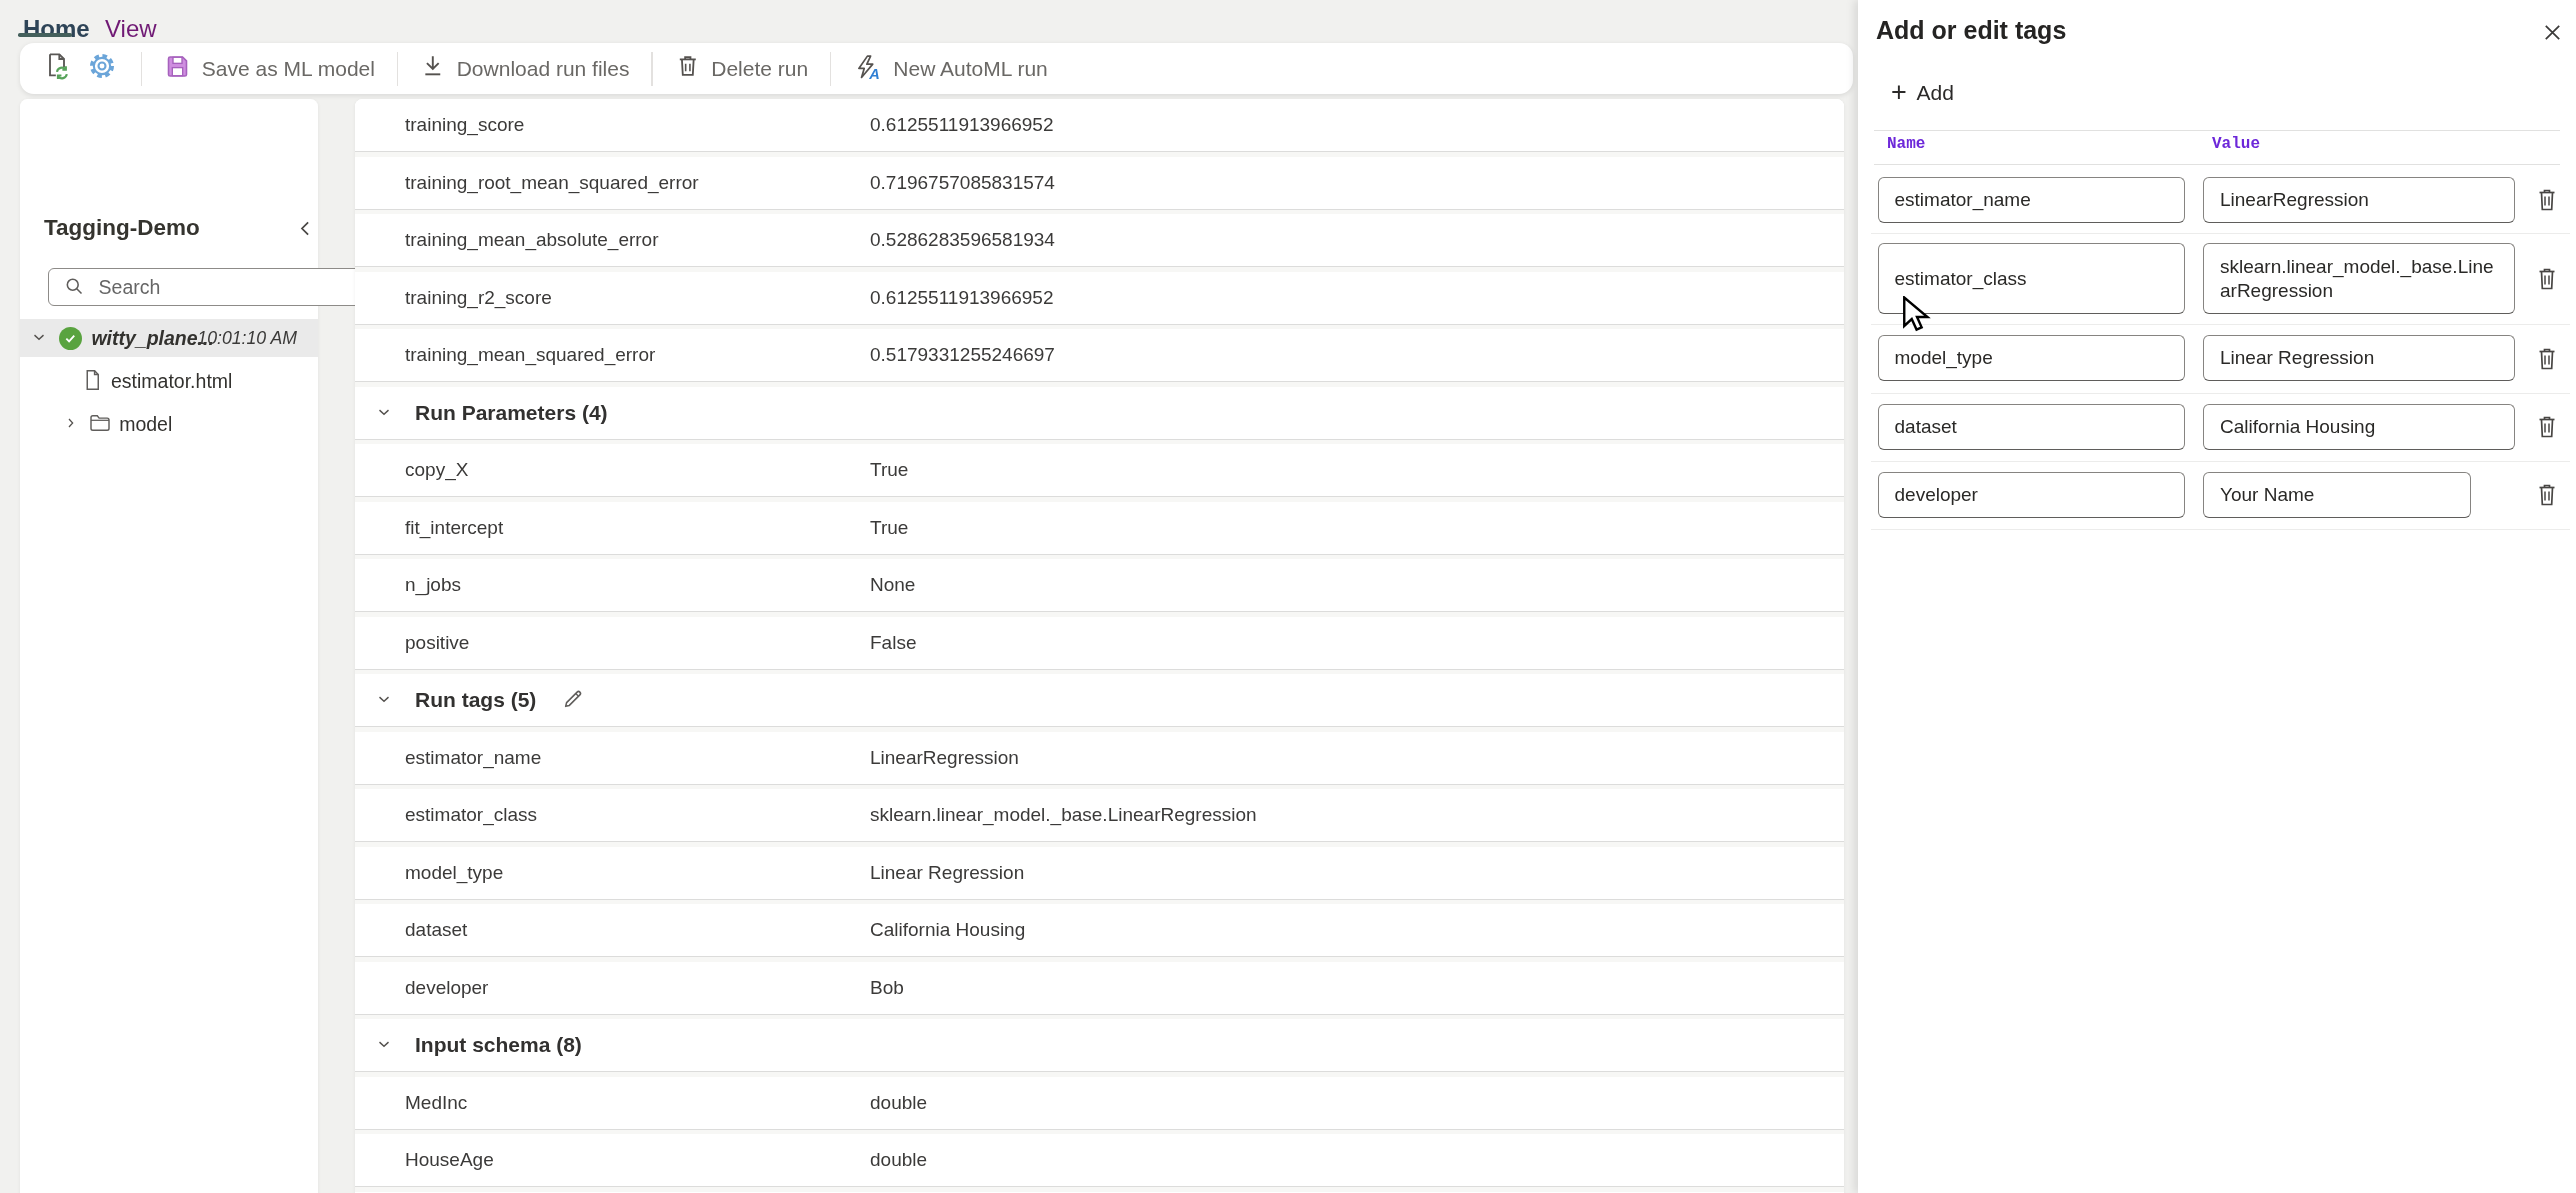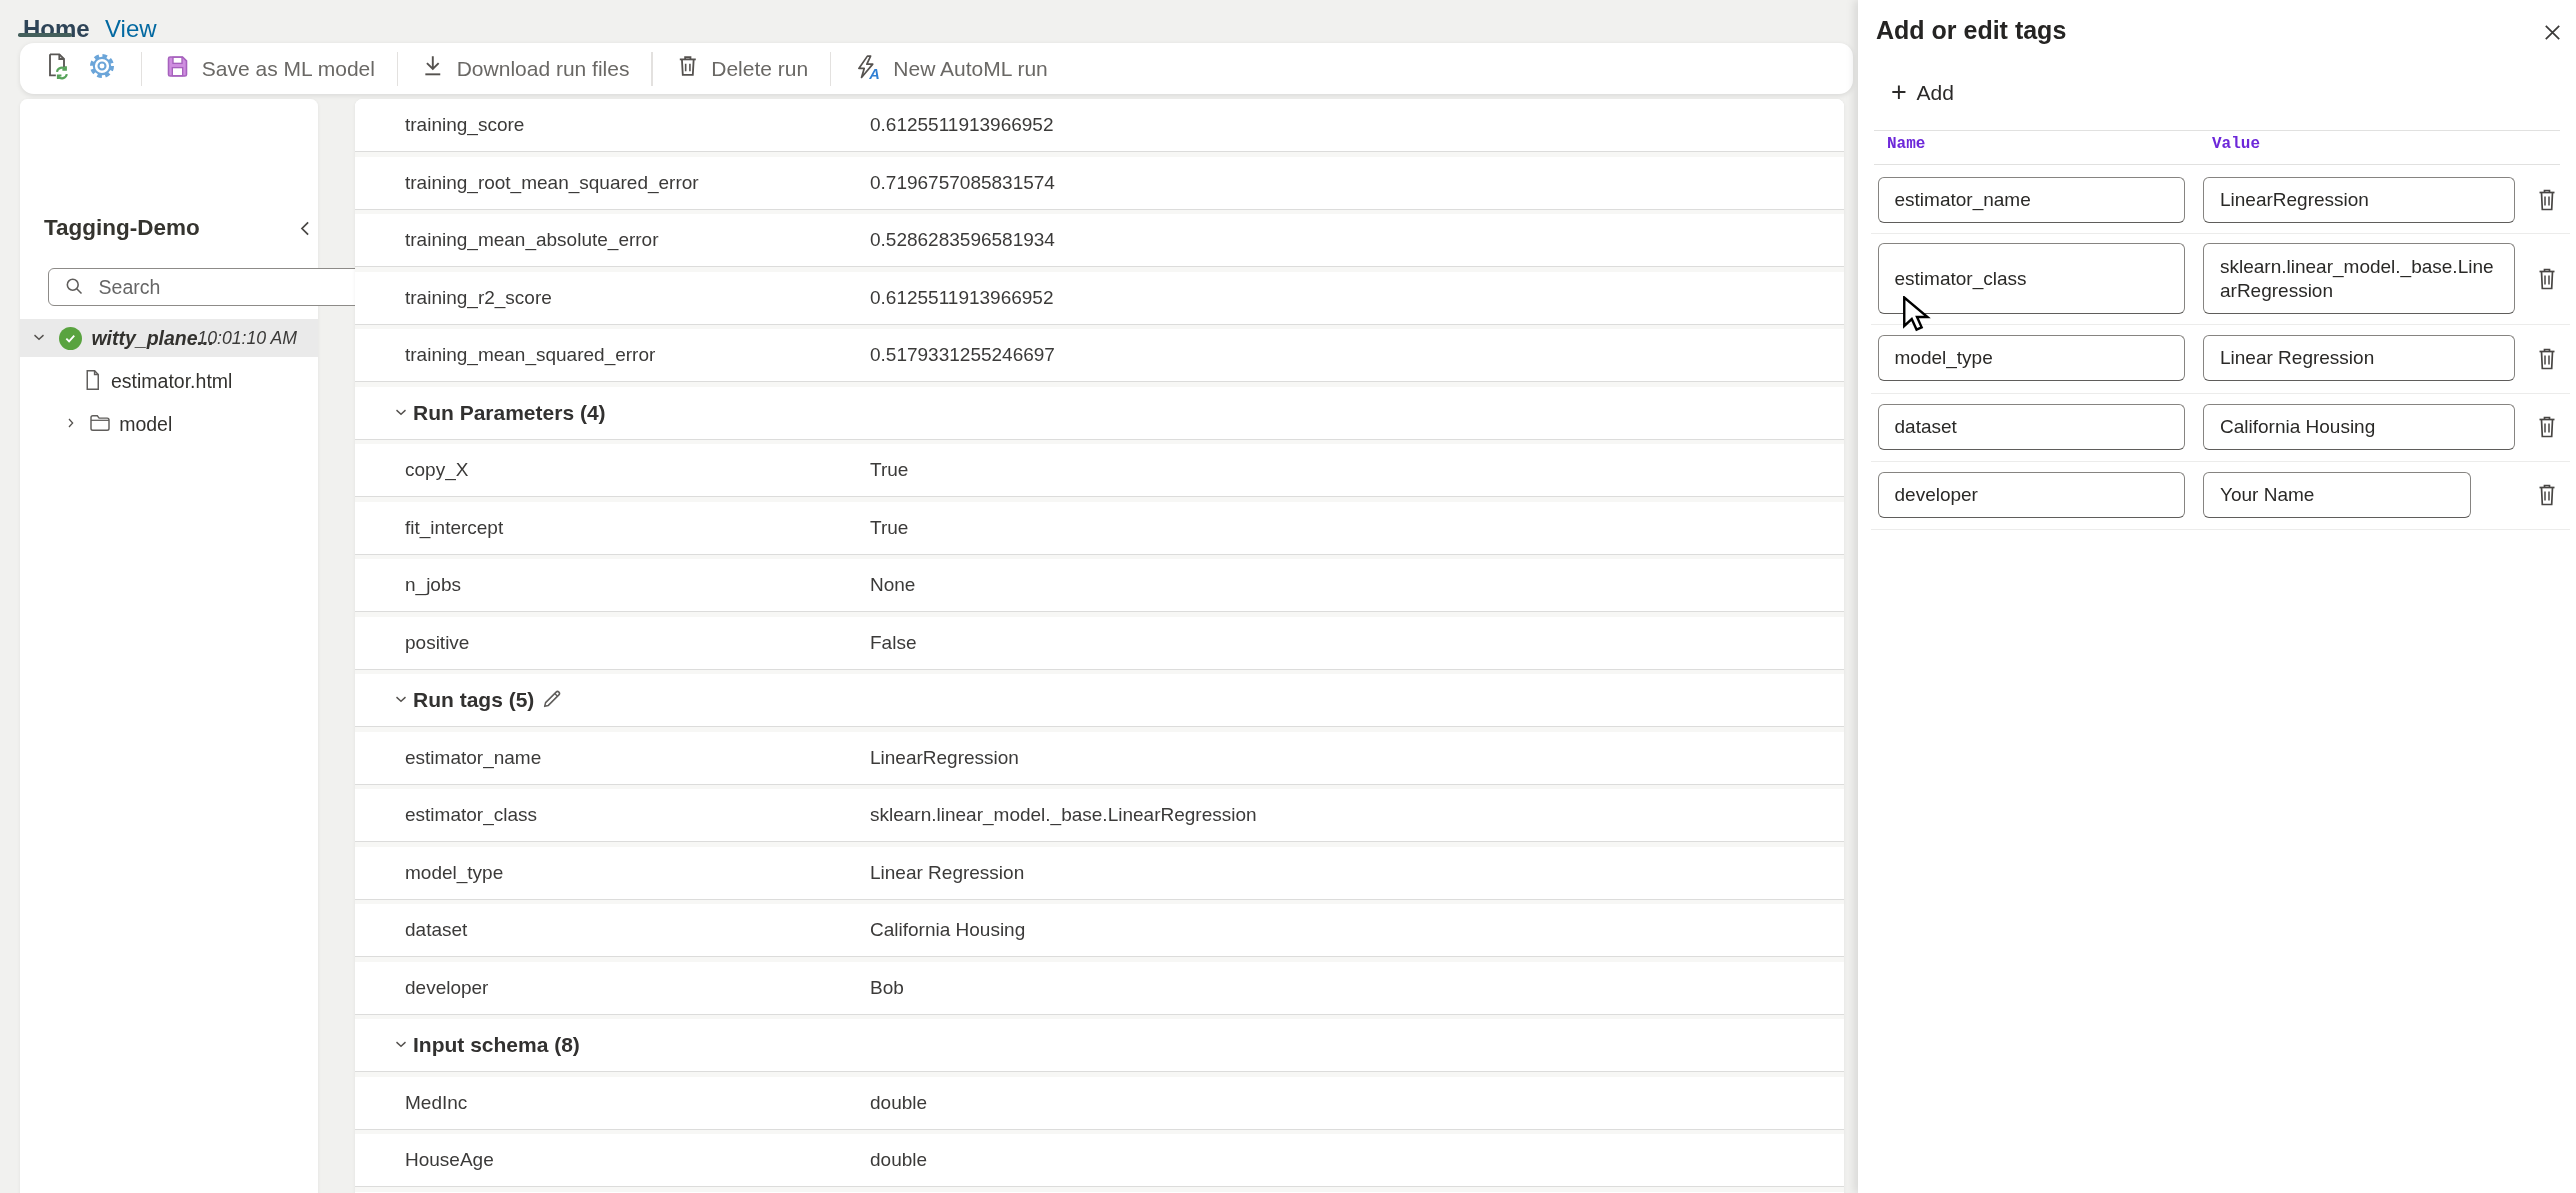--- a/index.html
+++ b/index.html
@@ -1,21 +1,21 @@
 <!DOCTYPE html>
 <html style="font-size:9.7px"><head>
 <meta charset="utf-8">
 <style>
   html,body{margin:0;padding:0;}
   body{width:2576px;height:1193px;font-family:"Liberation Sans",sans-serif;}
   .stage{position:relative;width:2576px;height:1193px;background:#f1f1ef;overflow:hidden;}
 
   
   .tabstrip{position:absolute;left:0;top:0;width:2085px;height:41px;}
-  .tab{position:absolute;top:14.6px;font-size:24px;color:#0369a1;cursor:default;}
+  .tab{position:absolute;top:14.6px;font-size:24px;color:#701a75;cursor:default;}
   .tab-home{left:23px;font-weight:700;color:#2e4457;}
   .tab-view{left:105px;}
   .tab-underline{position:absolute;left:18px;top:33px;width:54px;height:3.7px;background:#44605c;border-radius:1.8px;}
 
   
   .toolbar{position:absolute;left:20px;top:43px;width:1833px;height:51px;background:#fff;border-radius:14px;
            box-shadow:0 1.8px 4.9px rgba(0,0,0,.09);display:flex;align-items:center;padding:0;}
   .tool-btn{display:flex;align-items:center;gap:11px;font-size:21px;color:#6a6865;padding:0 6px;white-space:nowrap;}
   .tool-div{width:1.2px;height:34px;background:#e3e1df;margin:0 16px;}
   .icon-only{padding:0 8.5px;}
@@ -37,21 +37,21 @@
   .tree-sel{background:#eaeaea;}
   .tree-label{font-size:19.5px;color:#33322f;}
   .tree-time{position:absolute;right:21px;font-size:17.7px;color:#3b3a39;}
   .checkcircle{width:23px;height:23px;border-radius:50%;background:#59a33f;display:flex;align-items:center;justify-content:center;}
 
   
   .mrow{height:52px;display:flex;align-items:center;position:relative;background:#fff;}
   .rname{margin-left:50px;font-size:19px;color:#3b3a39;}
   .rval{position:absolute;left:515px;font-size:19px;color:#3b3a39;}
   .msep{height:5.5px;background:#f7f7f5;border-top:1.2px solid #dcdcdb;box-sizing:border-box;}
-  .mheader{gap:3px;padding-left:37px;}
+  .mheader{gap:22px;padding-left:20px;}
   .mheader .htext{font-size:21px;font-weight:700;color:#323130;}
   .hpencil{margin-left:3.7px;}
 
   
   .panel{position:absolute;left:1858px;top:0;width:718px;height:1193px;background:#fff;
          box-shadow:-3.7px 0 8.5px rgba(0,0,0,.10);}
   .p-title{position:absolute;left:18px;top:16px;font-size:25px;font-weight:700;color:#252423;}
   .p-close{position:absolute;left:683px;top:21px;width:24px;height:24px;}
   .p-add{position:absolute;left:33px;top:79px;display:flex;align-items:center;gap:9.7px;color:#2b2a29;}
   .p-add .plus{font-size:27px;font-weight:400;line-height:27px;}

